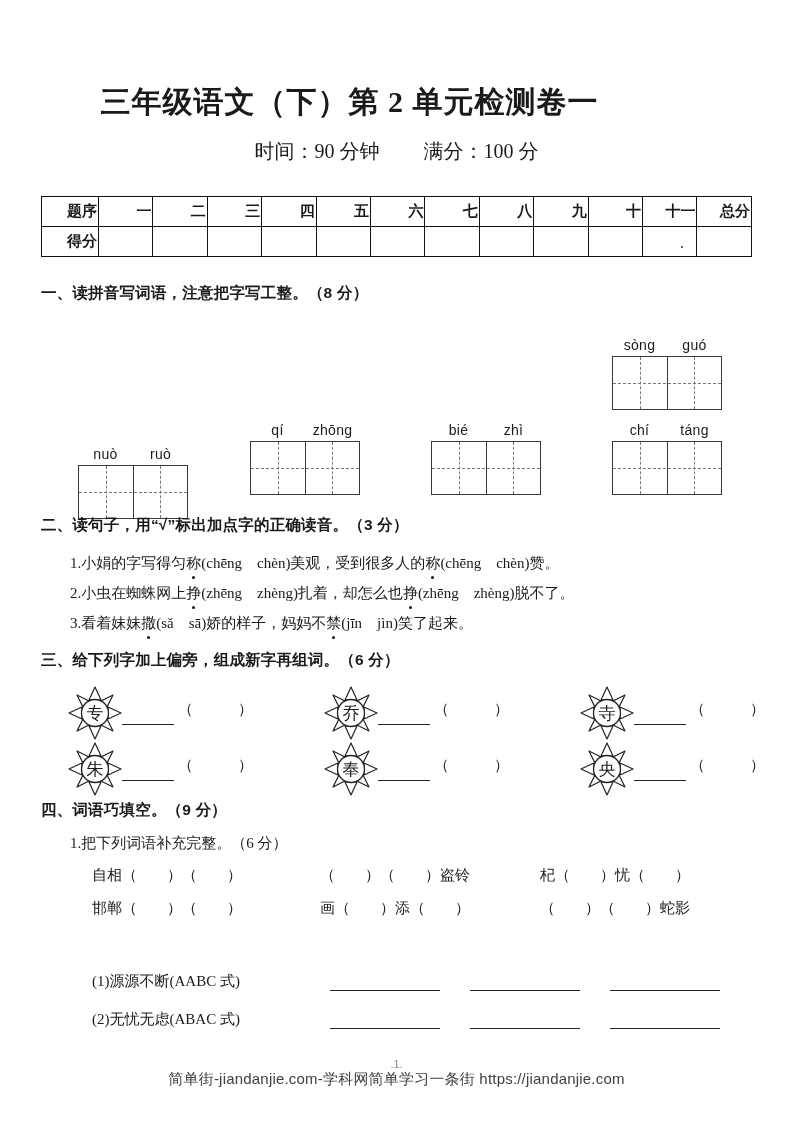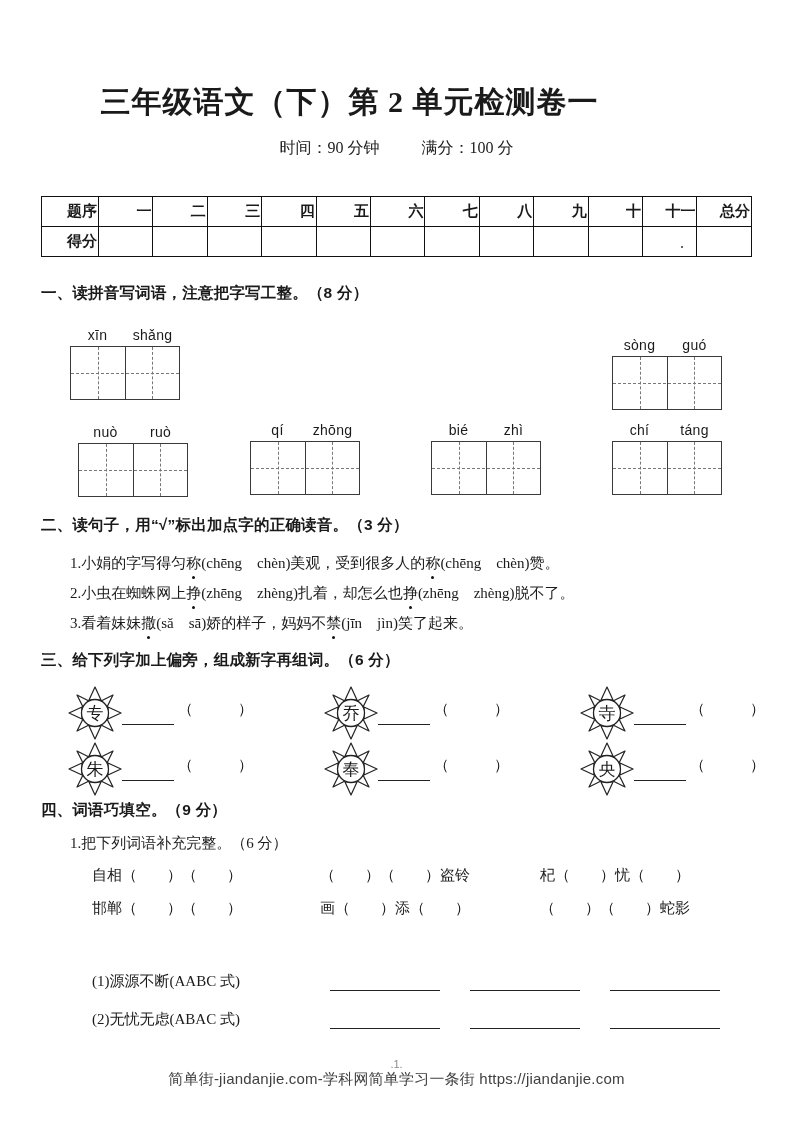--- a/index.html
+++ b/index.html
@@ -31,21 +31,21 @@
     font-size: 30px;
     font-weight: bold;
     letter-spacing: 1px;
     font-family: "Liberation Serif", "DejaVu Serif", serif;
   }
   .subtitle {
     position: absolute;
     left: 0; top: 138px;
     width: 793px;
     text-align: center;
-    font-size: 16px;
+    font-size: 20px;
   }
   .subtitle .gap { display: inline-block; width: 34px; }
 
   
   .score-table {
     position: absolute;
     left: 41px; top: 196px;
     width: 711px;
     border-collapse: collapse;
     table-layout: fixed;
@@ -233,47 +233,36 @@
         <td></td>
         <td></td>
         <td class="dotcell"></td>
         <td></td>
       </tr>
     </tbody>
   </table>
 
   <div class="sec-head" style="top:283px;">一、读拼音写词语，注意把字写工整。（8 分）</div>
 
-  <div class="pybox" style="left:70px; top:327px;">
-    <div class="py-row">
-      <span>xīn</span>
-      <span>shǎng</span>
-    </div>
-    <div class="tianzi">
-        <div class="hmid"></div>
-        <div class="v1"></div>
-        <div class="v2"></div>
-      </div>
-  </div>
 
 
 
   <div class="pybox" style="left:612px; top:337px;">
     <div class="py-row">
       <span>sòng</span>
       <span>guó</span>
     </div>
     <div class="tianzi">
         <div class="hmid"></div>
         <div class="v1"></div>
         <div class="v2"></div>
       </div>
   </div>
 
-  <div class="pybox" style="left:70px; top:424px;padding-left:8px;">
+  <div class="pybox" style="left:70px; top:446px;padding-left:8px;">
     <div class="py-row">
       <span>nuò</span>
       <span>ruò</span>
     </div>
     <div class="tianzi">
         <div class="hmid"></div>
         <div class="v1"></div>
         <div class="v2"></div>
       </div>
   </div>

